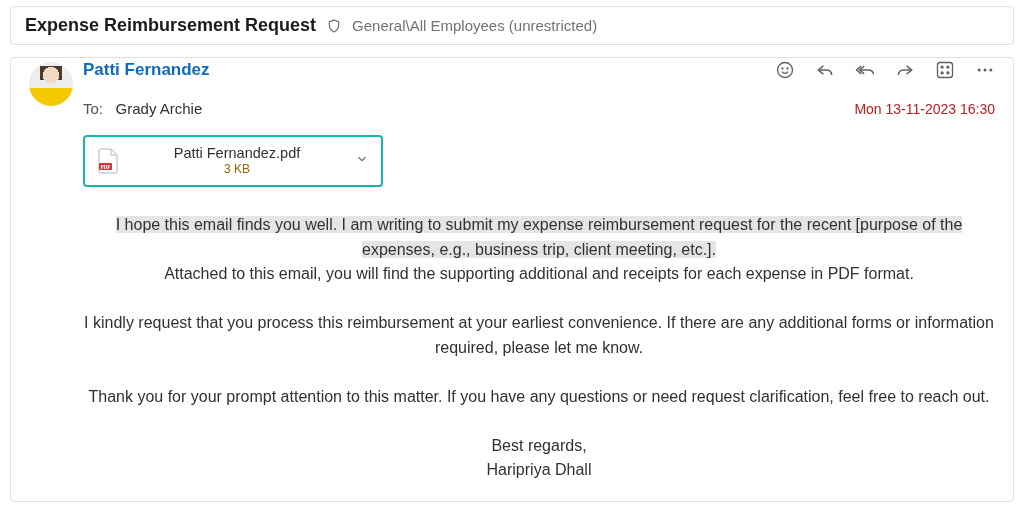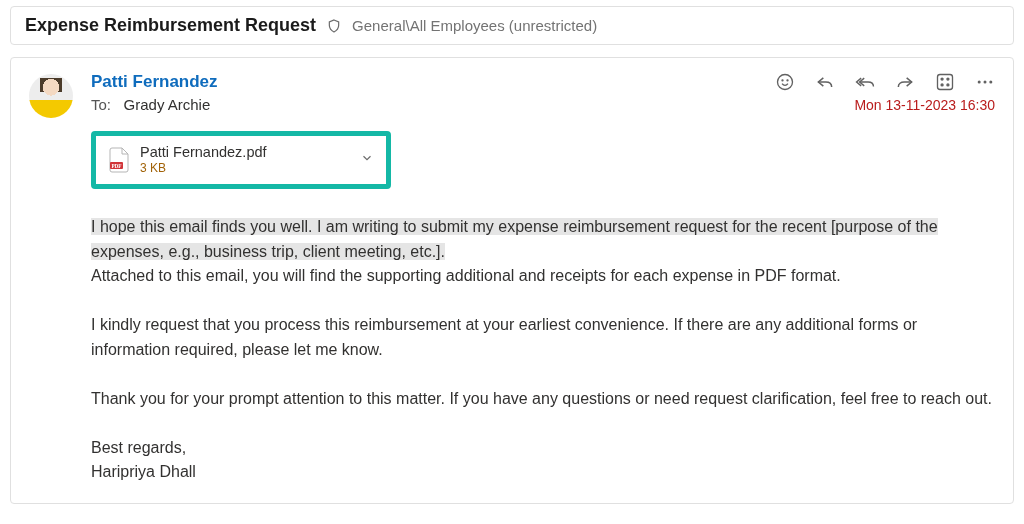--- a/index.html
+++ b/index.html
@@ -23,24 +23,25 @@
     font-size: 18px;
     font-weight: 600;
     color: #1b1b1b;
   }
   .shield-icon { display:inline-flex; color:#6b6b6b; }
   .classification { color:#737373; font-size:15px; }
 
   .message-card {
     border: 1px solid #e0e0e0;
     border-radius: 4px;
-    padding: 14px 18px 18px 18px;
-    display: flex;
-    gap: 18px;
+    padding: 2px 18px 18px 18px;
+    display: flex;
+    gap: 10px;
     position: relative;
+    text-align: center;
   }
   .avatar {
     width: 44px; height: 44px;
     border-radius: 50%;
     background: radial-gradient(circle at 50% 30%, #f4d9c2 0 22%, transparent 22%),
                 linear-gradient(#4b3b2a,#4b3b2a) 50% 4px/22px 14px no-repeat,
                 linear-gradient(#f4c900,#f4c900) 50% 26px/44px 22px no-repeat,
                 linear-gradient(#ededed,#ededed);
     background-color: #ededed;
     flex-shrink: 0;
@@ -67,30 +68,30 @@
   .actions .ibtn {
     width: 20px; height: 20px;
     display: inline-flex; align-items:center; justify-content:center;
     cursor: pointer;
     color: #616161;
   }
   .row2 {
     display: flex;
     justify-content: space-between;
     align-items: baseline;
-    margin-top: 4px;
+    margin-top: 20px;
   }
   .to-line { font-size: 15px; color: #323130; }
   .to-label { color:#555; }
   .timestamp { color:#b91c1c; font-size:14px; }
 
   .attachment {
     margin-top: 18px;
     width: 300px;
-    border: 5px solid #14b8a6;
+    border: 2px solid #14b8a6;
     border-radius: 4px;
     padding: 8px 12px;
     display: flex;
     align-items: center;
     gap: 10px;
   }
   .pdf-icon {
     width: 22px; height: 26px;
     display:inline-flex;
   }

